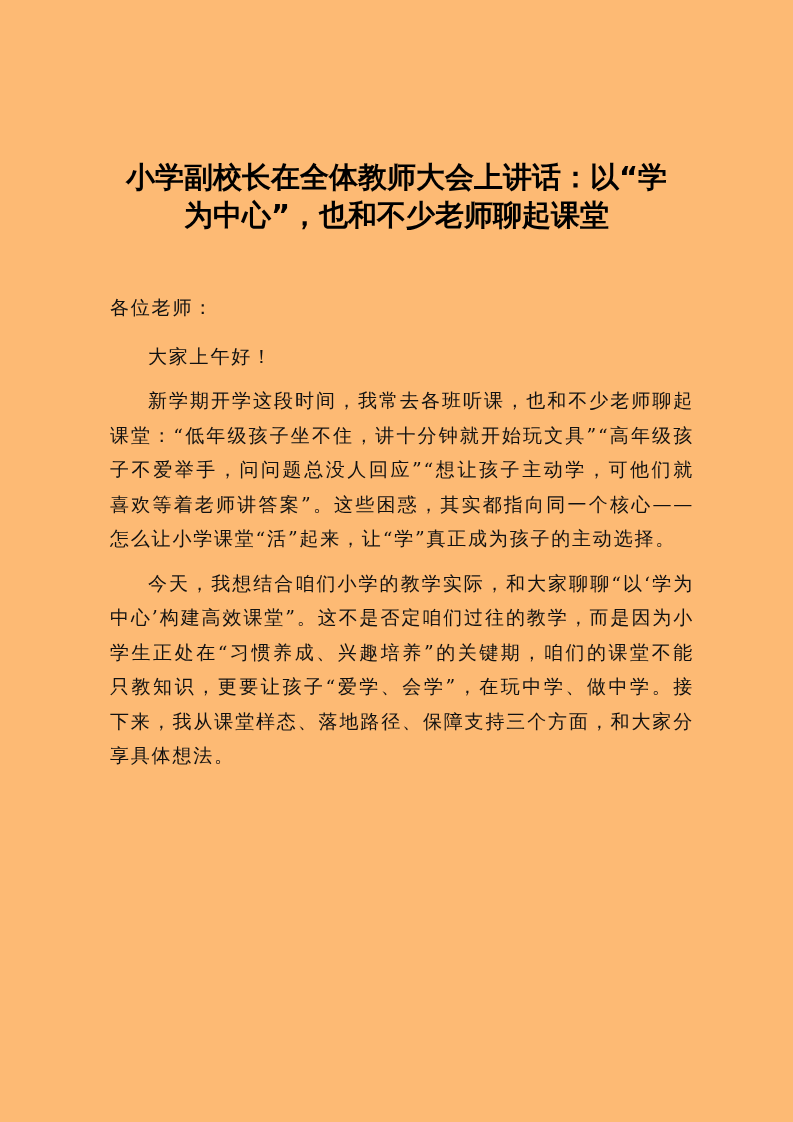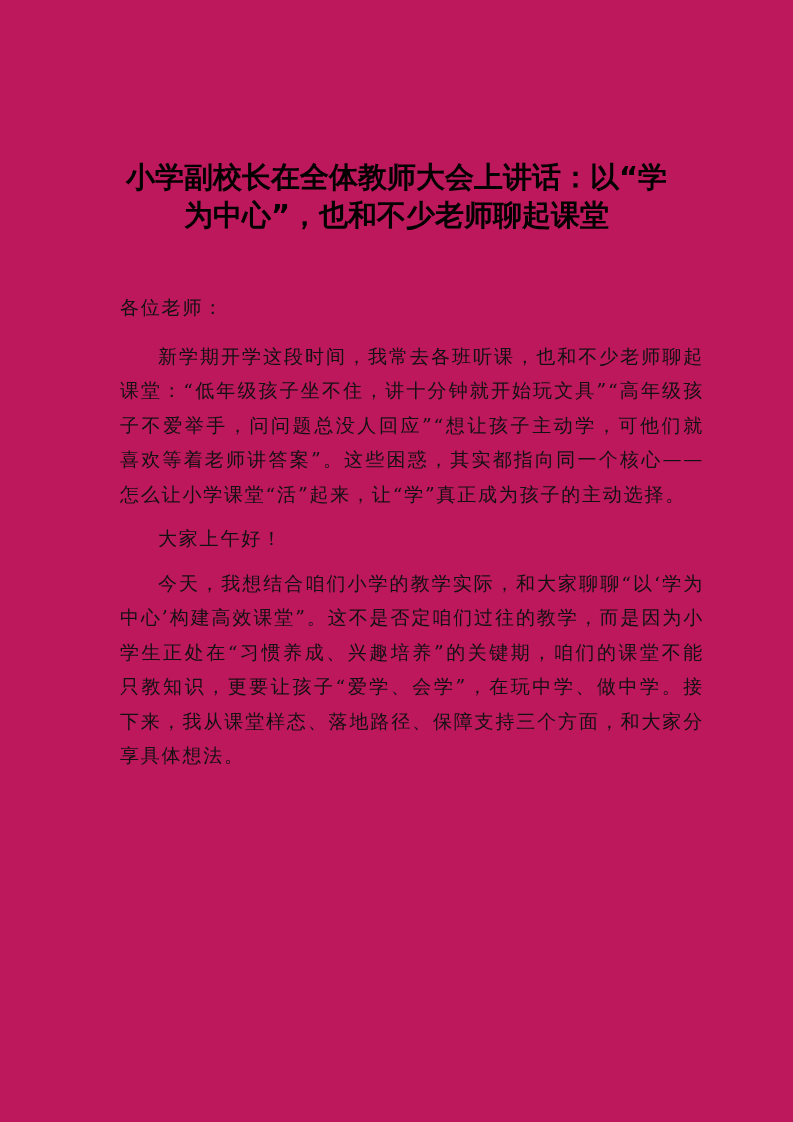--- a/index.html
+++ b/index.html
@@ -1,43 +1,43 @@
 <!DOCTYPE html>
 <html><head>
 <meta charset="utf-8">
 <style>
   html, body { margin: 0; padding: 0; background: #ffffff; }
   body { width: 793px; height: 1122px; position: relative; overflow: hidden; }
-  .page { position: absolute; left: 0; top: 0; width: 793px; height: 1122px; background: #be185d; }
+  .page { position: absolute; left: 0; top: 0; width: 793px; height: 1122px; background: #fdba74; }
   .title {
     position: absolute; left: 95px; top: 158px; width: 603px;
     text-align: center;
     font-family: "DejaVu Sans", sans-serif;
     font-weight: bold; font-size: 29px; line-height: 38px;
     color: #000; letter-spacing: 0px;
   }
   .body {
-    position: absolute; left: 120px; top: 290px; width: 584px;
+    position: absolute; left: 110px; top: 290px; width: 584px;
     font-family: "DejaVu Serif", serif;
     font-size: 19px; line-height: 34.5px; color: #111;
     text-align: justify; letter-spacing: 1.8px;
   }
   .body p { margin: 0 0 10px 0; }
   .body p.indent { text-indent: 2em; }
   .body p.heading { text-indent: 2em; font-weight: bold; font-family: "DejaVu Sans", sans-serif; }
   .body p.salutation { margin-bottom: 14px; }
 </style>
 </head>
 <body>
 
 <div class="page">
   <div class="title">
     <div>小学副校长在全体教师大会上讲话：以“学</div>
     <div>为中心”，也和不少老师聊起课堂</div>
   </div>
 
   <div class="body">
     <p class="salutation">各位老师：</p>
+    <p class="indent">大家上午好！</p>
     <p class="indent">新学期开学这段时间，我常去各班听课，也和不少老师聊起课堂：“低年级孩子坐不住，讲十分钟就开始玩文具”“高年级孩子不爱举手，问问题总没人回应”“想让孩子主动学，可他们就喜欢等着老师讲答案”。这些困惑，其实都指向同一个核心——怎么让小学课堂“活”起来，让“学”真正成为孩子的主动选择。</p>
-    <p class="indent">大家上午好！</p>
     <p class="indent">今天，我想结合咱们小学的教学实际，和大家聊聊“以‘学为中心’构建高效课堂”。这不是否定咱们过往的教学，而是因为小学生正处在“习惯养成、兴趣培养”的关键期，咱们的课堂不能只教知识，更要让孩子“爱学、会学”，在玩中学、做中学。接下来，我从课堂样态、落地路径、保障支持三个方面，和大家分享具体想法。</p>
   </div>
 </div>
 
 </body></html>

